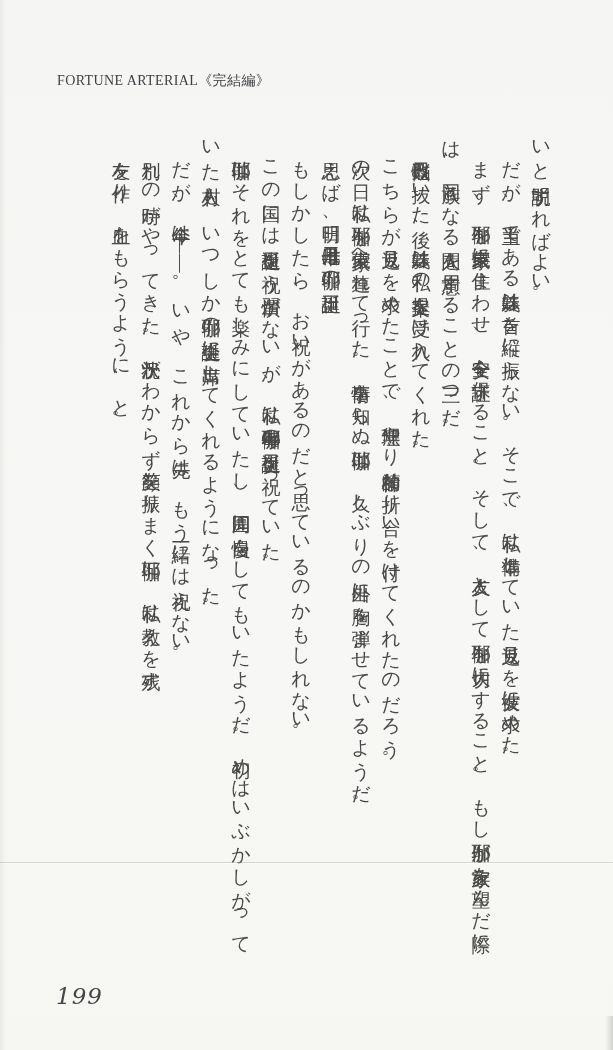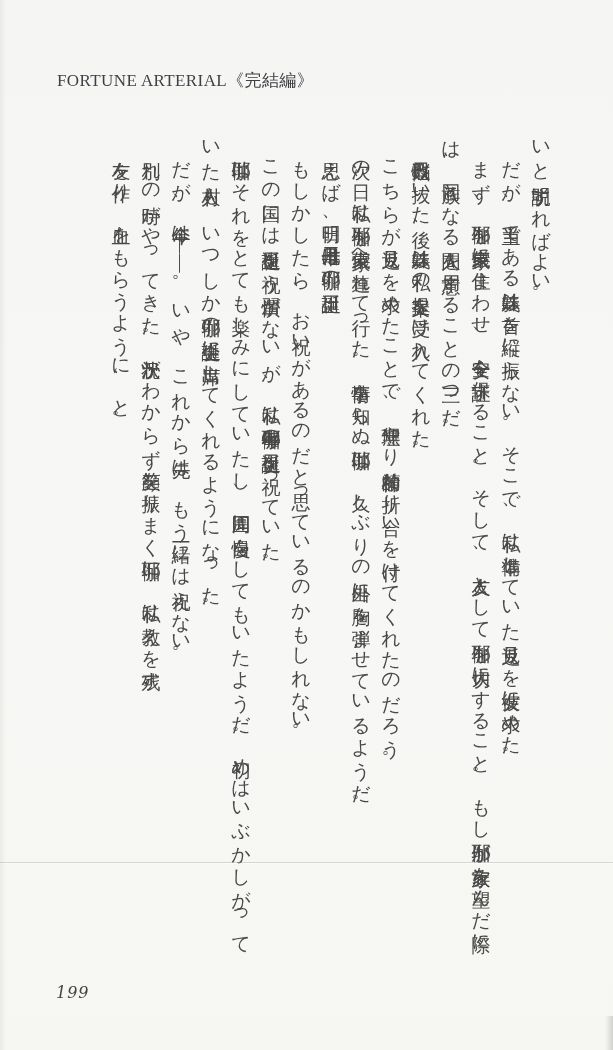--- a/index.html
+++ b/index.html
@@ -17,21 +17,21 @@
     position: absolute;
     inset: 0;
     background: linear-gradient(to bottom, #f5f5f3 0%, #f7f7f5 55%, #f6f6f3 100%);
   }
   
   .running-header {
     position: absolute;
     left: 57px;
     top: 70px;
     font-family: "Liberation Serif", "DejaVu Serif", serif;
-    font-size: 17px;
+    font-size: 14px;
     line-height: 22px;
     letter-spacing: 0.4px;
     color: #3f3f45;
     white-space: nowrap;
   }
   
   .body-text {
     position: absolute;
     top: 128px;
     right: 57px;
@@ -83,21 +83,21 @@
     height: 1050px;
     background: linear-gradient(to right, rgba(190,190,185,0.22), rgba(190,190,185,0));
     pointer-events: none;
   }
   .page-number {
     position: absolute;
     left: 56px;
     top: 983px;
     font-family: "DejaVu Serif", "Liberation Serif", serif;
     font-style: italic;
-    font-size: 16px;
+    font-size: 23px;
     letter-spacing: 1px;
     color: #444446;
   }
 </style>
 </head>
 <body>
 
 <div class="page">
 
   <div class="running-header">FORTUNE ARTERIAL《完結編》</div>

